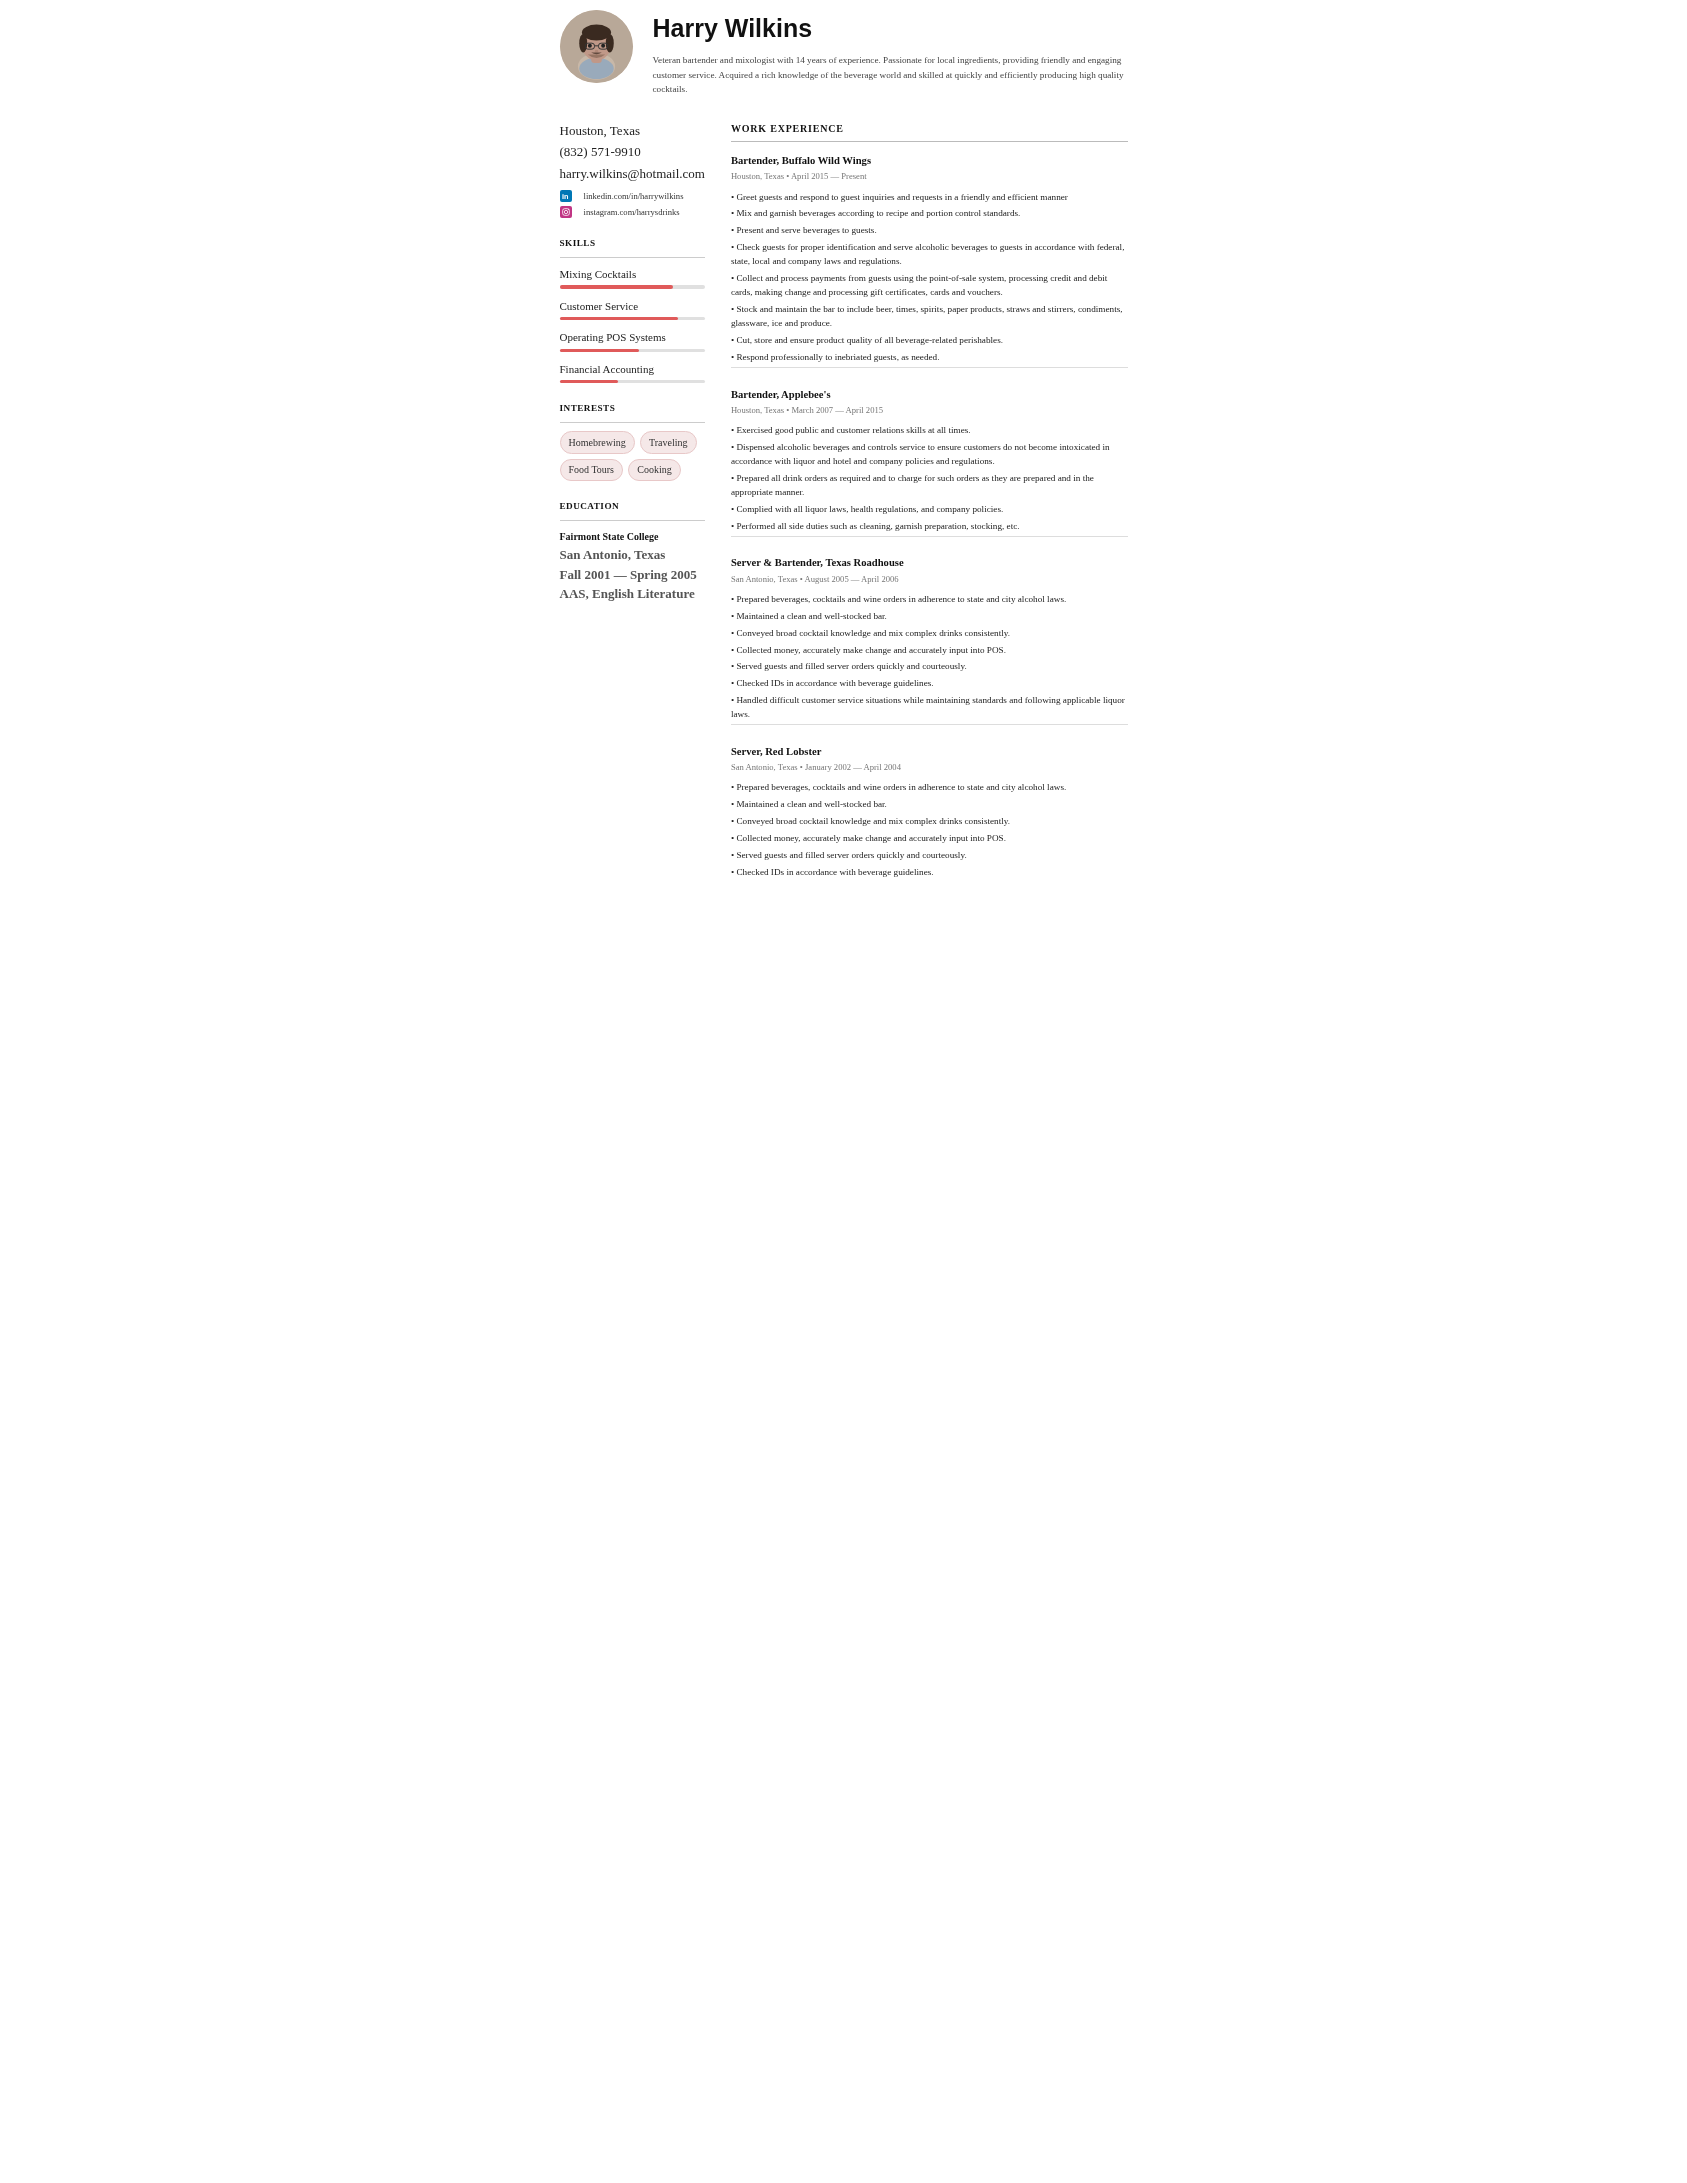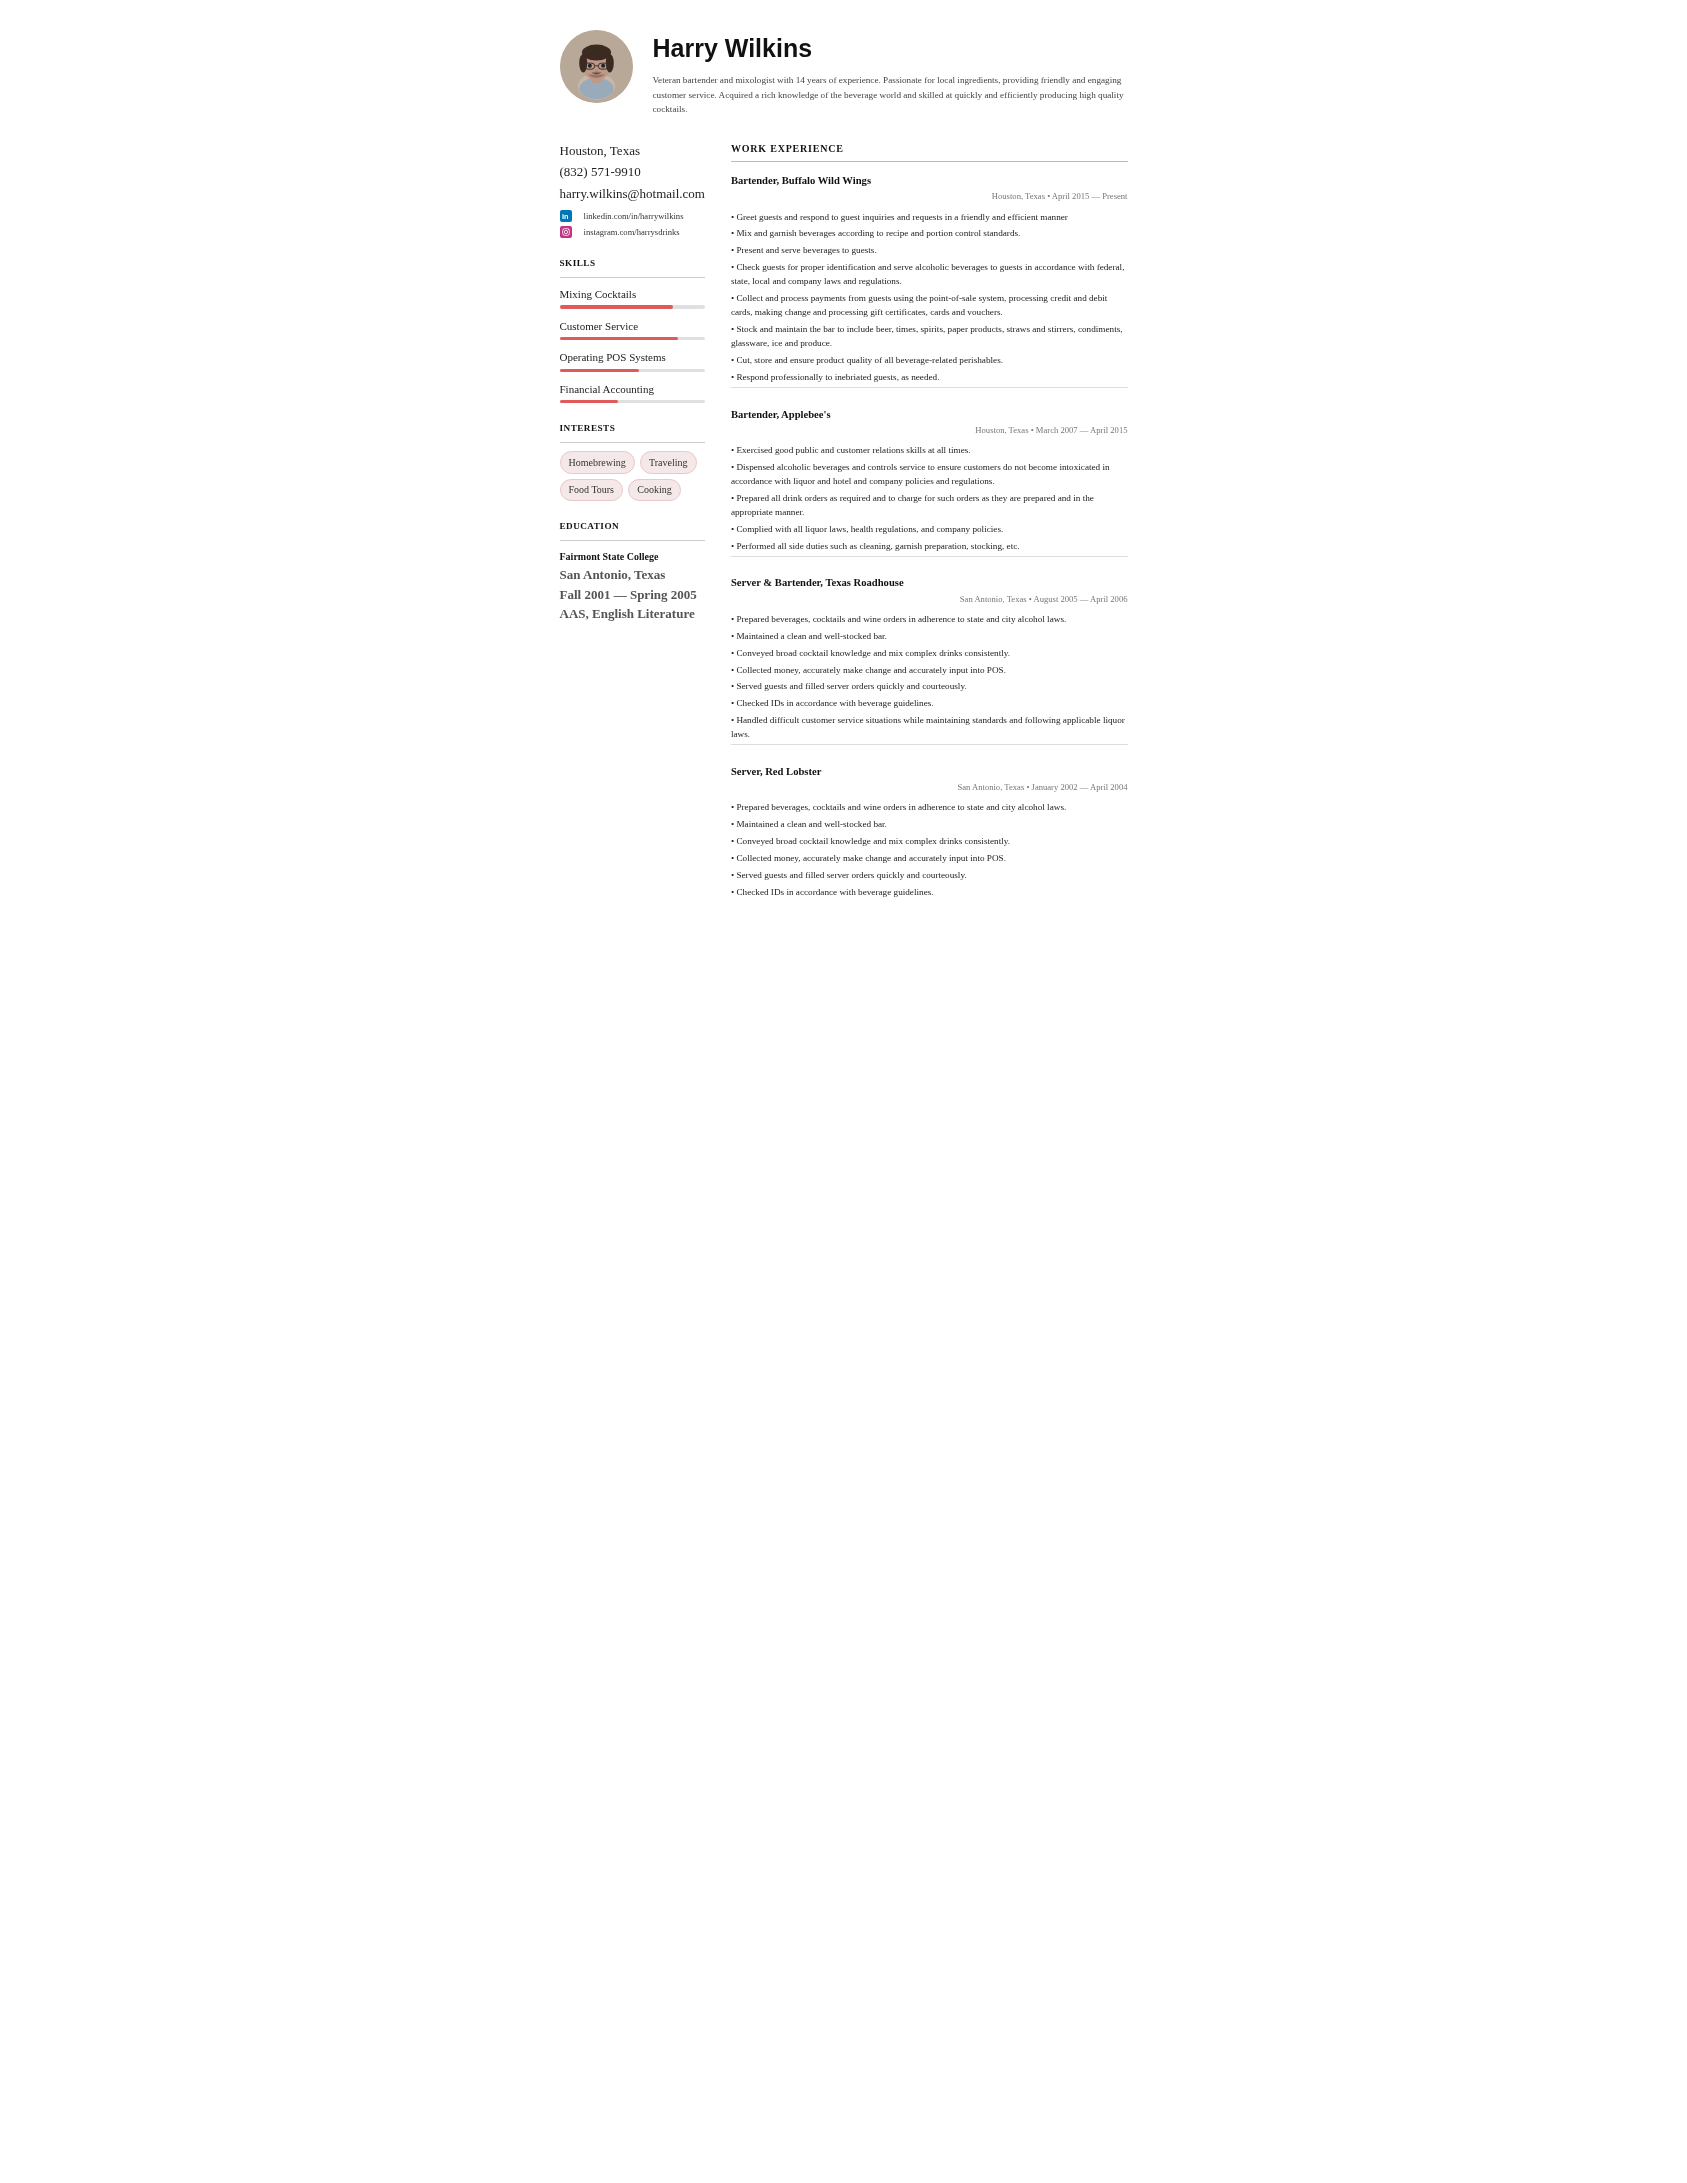--- a/index.html
+++ b/index.html
@@ -6,21 +6,21 @@
     body {
       font-family: 'Georgia', serif;
       background: #fff;
       color: #222;
       font-size: 10px;
       line-height: 1.5;
     }
     .page {
       max-width: 634px;
       margin: 0 auto;
-      padding: 30px 33px;
+      padding: 10px 33px;
       background: #fff;
     }
     
     .header {
       display: flex;
       align-items: flex-start;
       gap: 20px;
       margin-bottom: 24px;
     }
     .avatar {
@@ -162,21 +162,20 @@
     .job-title {
       font-size: 10.6px;
       font-weight: bold;
       color: #111;
       margin-bottom: 1.3px;
     }
     .job-meta {
       font-size: 8.6px;
       color: #777;
       margin-bottom: 6.6px;
-      text-align: right;
     }
     .job-bullet {
       font-size: 9.2px;
       color: #222;
       margin-bottom: 2.6px;
       padding-left: 0;
       line-height: 1.55;
     }
     .job-divider {
       border: none;

